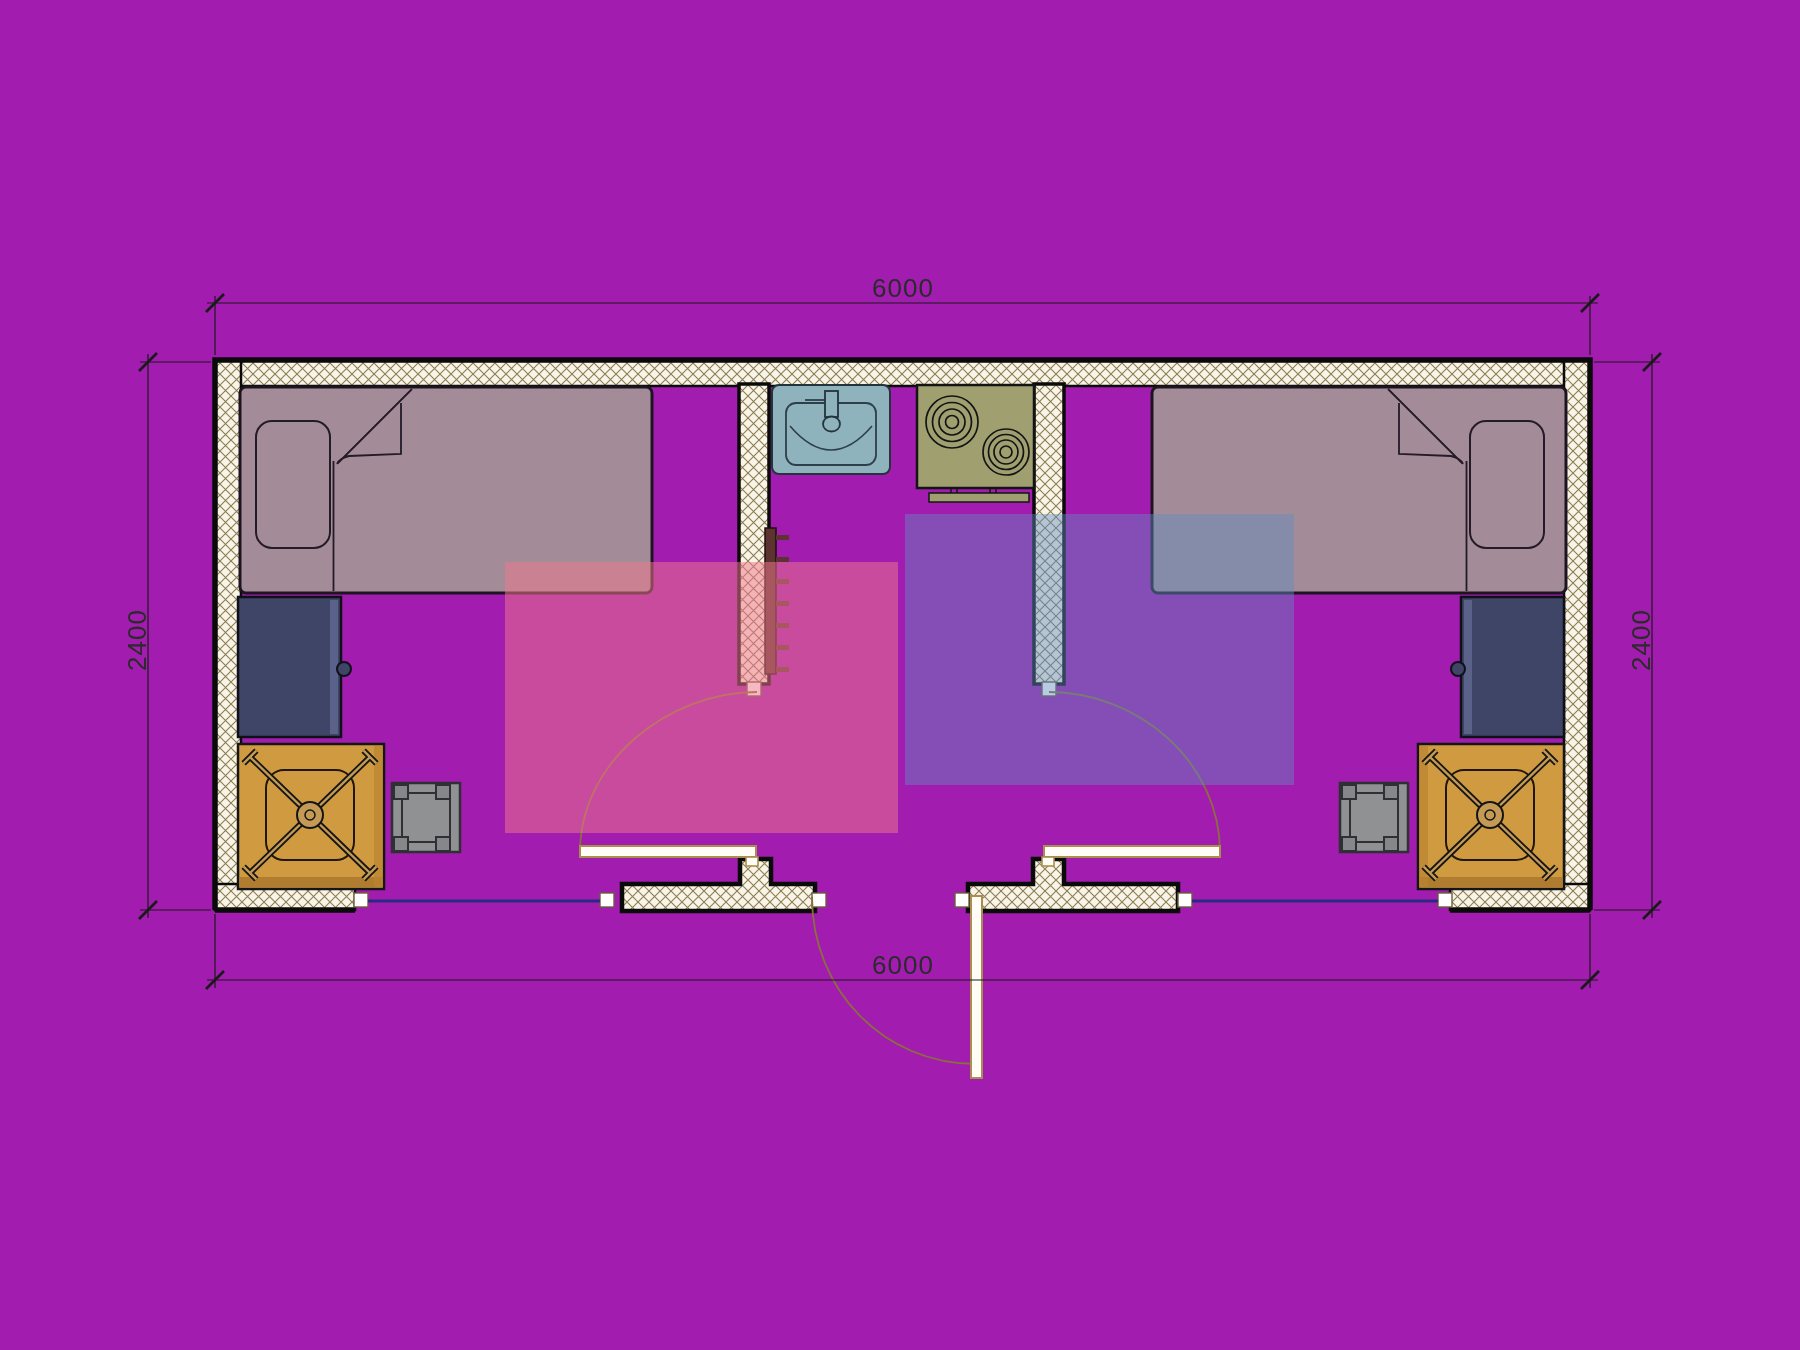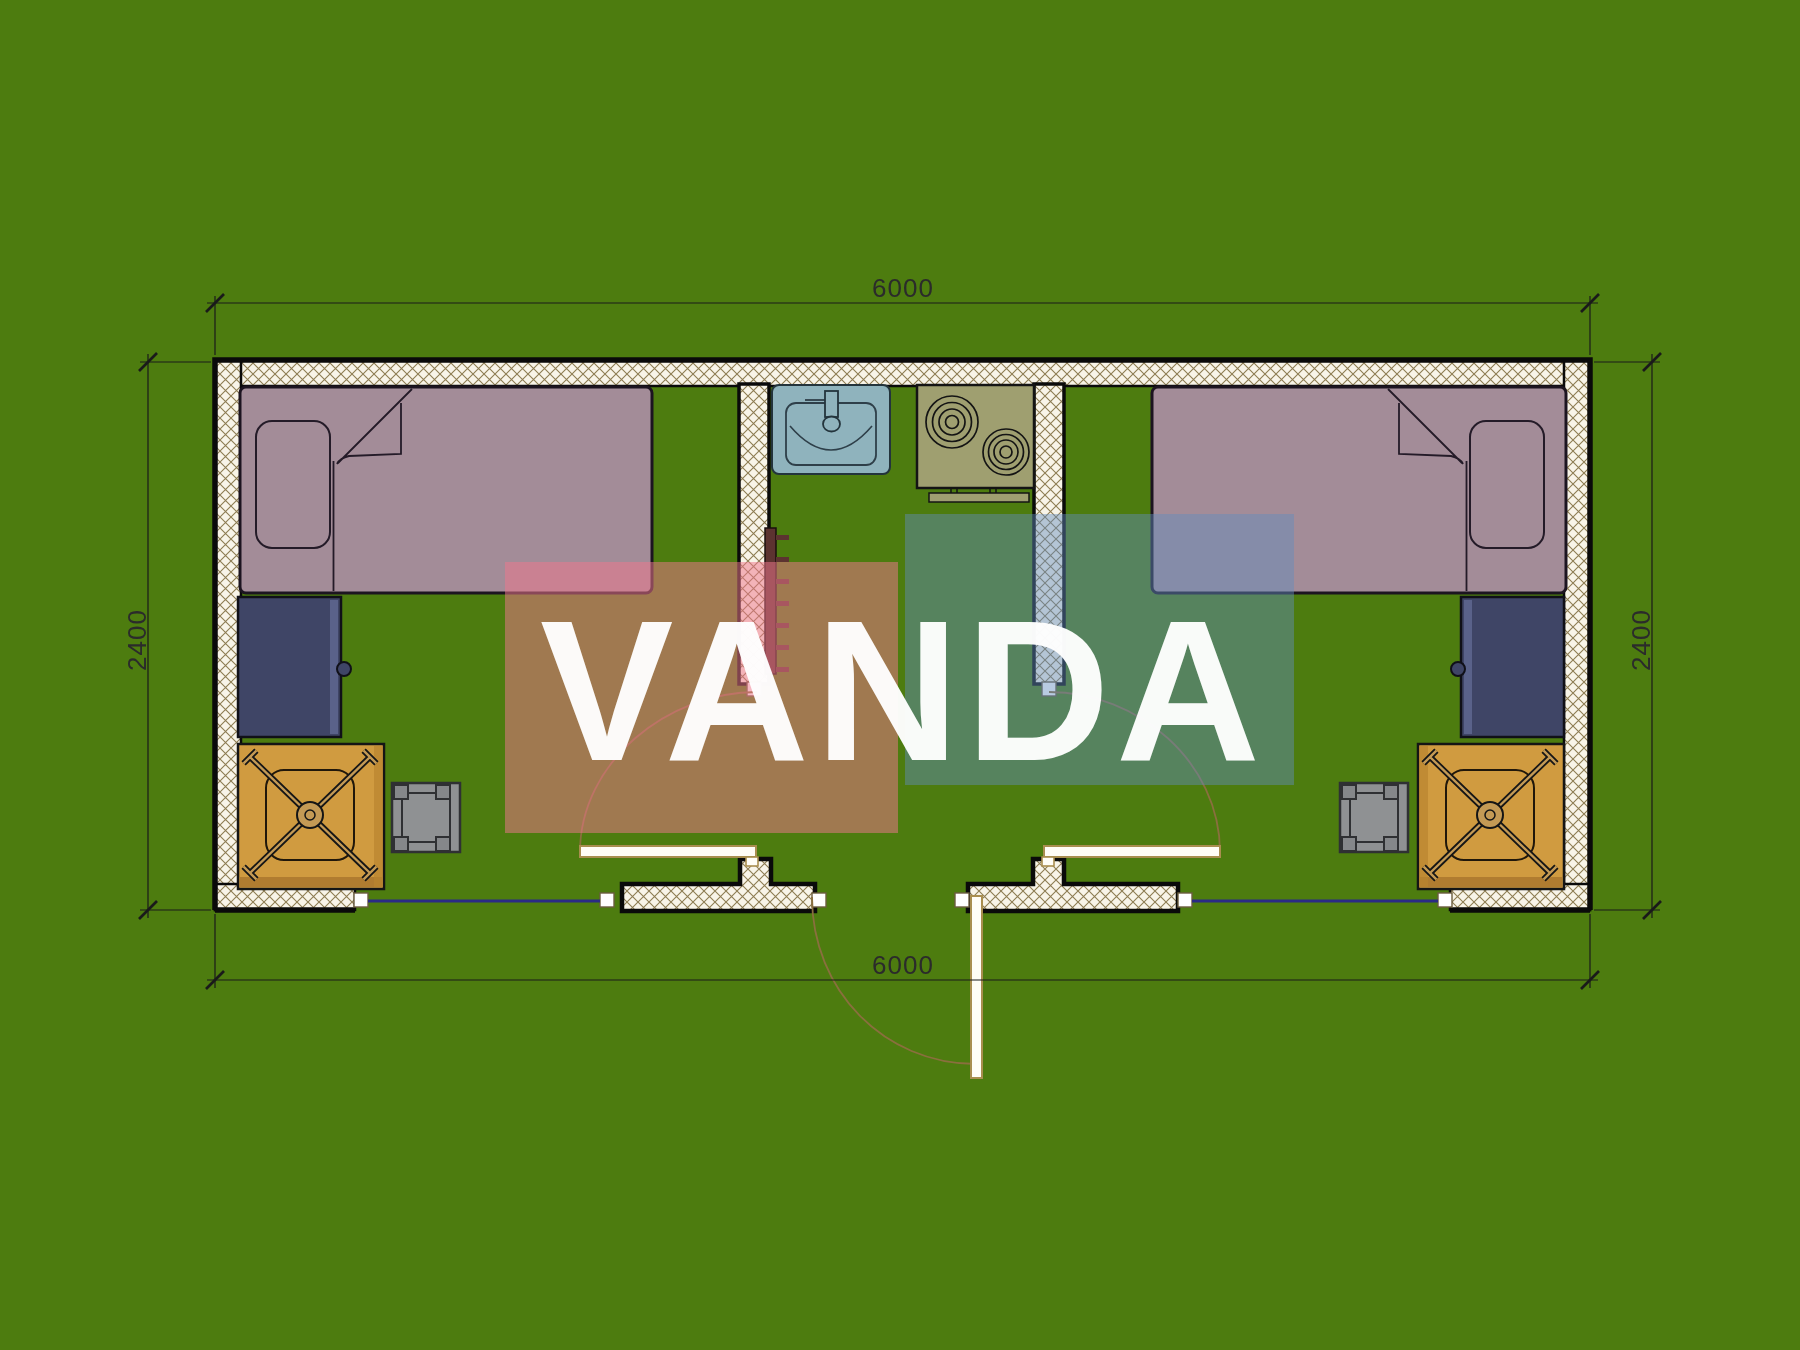--- a/index.html
+++ b/index.html
@@ -1,16 +1,16 @@
 <!DOCTYPE html>
 <html><head>
 <meta charset="utf-8">
 <style>
   html,body{margin:0;padding:0;background:#ffffff;}
-  .canvas{position:relative;width:1800px;height:1350px;background:#4d7c0f;overflow:hidden;
+  .canvas{position:relative;width:1800px;height:1350px;background:#a21caf;overflow:hidden;
           font-family:"Liberation Sans", sans-serif;}
   svg{position:absolute;left:0;top:0;}
   .dim-text{font-family:"Liberation Sans", sans-serif;font-size:26px;fill:#2b2b2b;letter-spacing:1px;}
   .wm-rect{position:absolute;}
   .wm-pink{left:505px;top:562px;width:393px;height:271px;background:rgba(238,118,140,0.52);}
   .wm-blue{left:905px;top:514px;width:389px;height:271px;background:rgba(98,140,191,0.45);}
   .wm-text{position:absolute;left:540px;top:591px;line-height:200px;font-size:200px;font-weight:bold;
            letter-spacing:6px;color:#ffffff;opacity:0.97;white-space:nowrap;}
 </style>
 </head>
@@ -188,15 +188,14 @@
         <line x1="1643" y1="919" x2="1661" y2="901"></line>
   </g>
   <text x="903" y="297" text-anchor="middle" class="dim-text">6000</text>
   <text x="903" y="974" text-anchor="middle" class="dim-text">6000</text>
   <text x="137" y="649" text-anchor="middle" transform="rotate(-90 137 640)" class="dim-text">2400</text>
   <text x="1641" y="649" text-anchor="middle" transform="rotate(-90 1641 640)" class="dim-text">2400</text>
 </svg>
 
 <div class="wm-rect wm-pink"></div>
 <div class="wm-rect wm-blue"></div>
-<div class="wm-text">VANDA</div>
 
 </div>
 
 </body></html>

